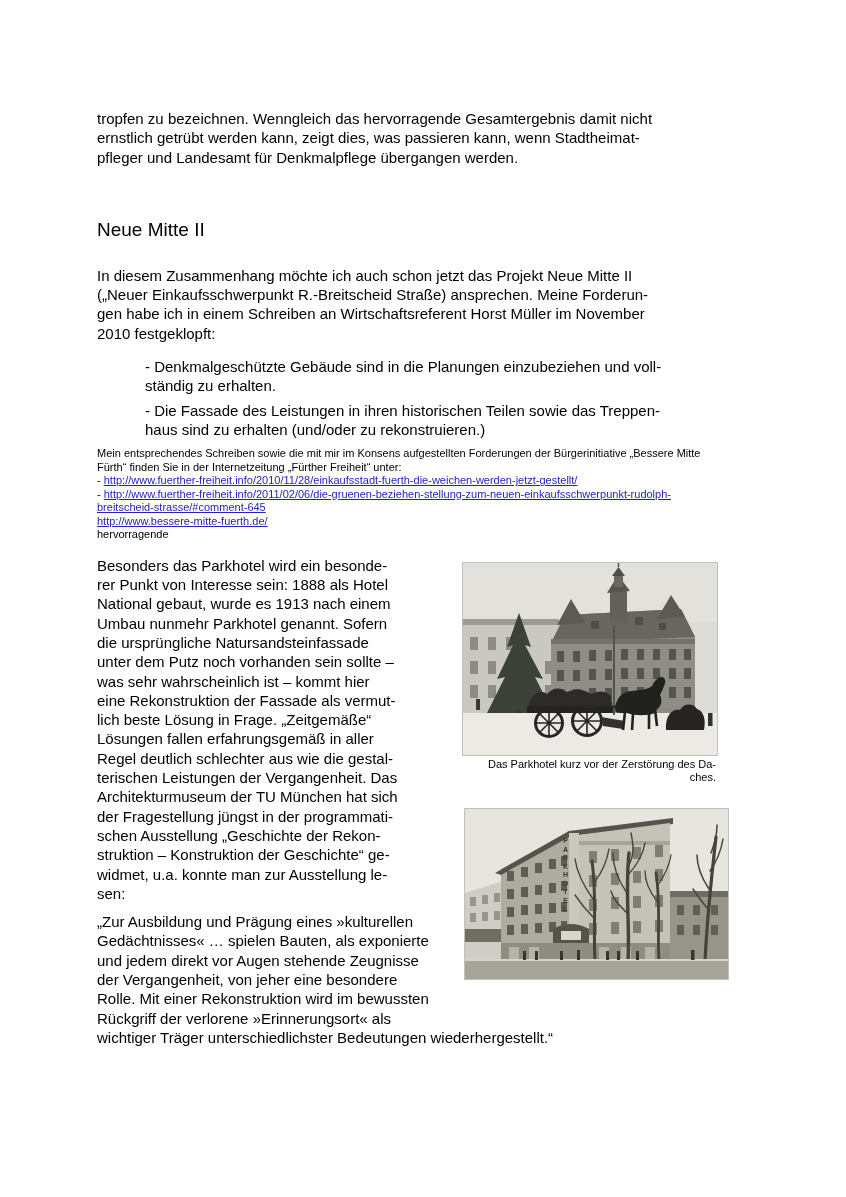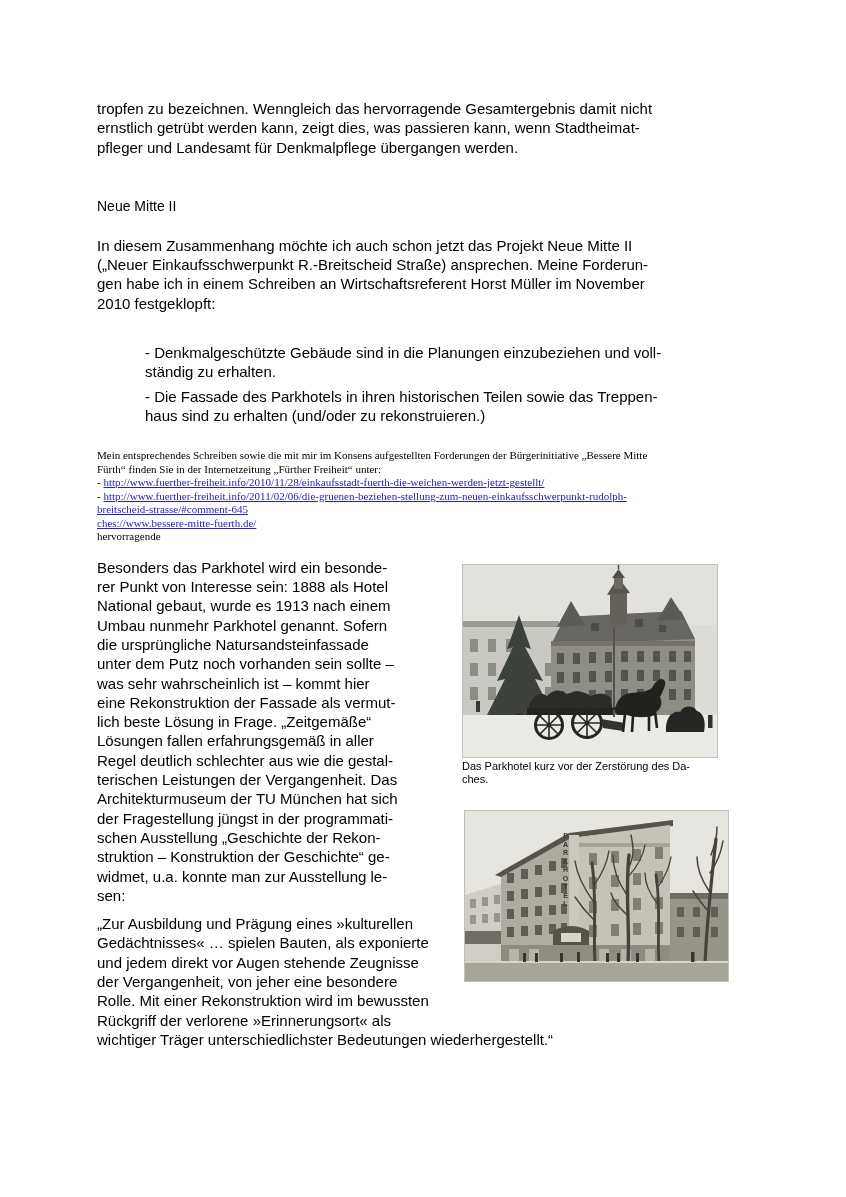--- a/index.html
+++ b/index.html
@@ -6,51 +6,52 @@
   html,body{margin:0;padding:0;background:#ffffff;}
   .page{
     position:relative;
     width:846px;height:1197px;
     background:#ffffff;
     font-family:"Liberation Sans", sans-serif;
     color:#000;
     overflow:hidden;
   }
   .content{
-    position:absolute;left:97px;top:99px;width:651px;
+    position:absolute;left:97px;top:109px;width:651px;
   }
   .body-text{
     font-size:15px;line-height:19.3px;margin:0;
     white-space:pre-line;
   }
   h1.section-heading{
-    font-size:14px;font-weight:400;line-height:23px;
-    margin:38px 0 0 0;
-  }
-  .section-intro{margin-top:18px;}
-  .demands{margin-top:30px;}
+    font-size:19px;font-weight:400;line-height:23px;
+    margin:51px 0 0 0;
+  }
+  .section-intro{margin-top:25px;}
+  .demands{margin-top:14px;}
   .demand{margin:0 0 0 48px;}
   .demand + .demand{margin-top:5px;}
   .footnote{
-    margin-top:24px;
-    font-size:11px;line-height:13.5px;font-family:Liberation Serif, serif;
+    margin-top:8px;
+    font-size:11px;line-height:13.5px;
   }
   .footnote p{margin:0;white-space:pre-line;}
   .footnote .link-line{margin:0;}
   .footnote a{
     color:#2323bb;text-decoration:underline;cursor:pointer;
     white-space:pre-line;
   }
   .article{margin-top:14px;}
   .article:after{content:"";display:block;clear:both;}
   figure.photo{
     float:right;clear:right;
     margin:0 26px 12px 10px;padding:6px;
     width:254px;
     position:relative;
+    text-align:right;
   }
   figure.photo.photo-2{width:263px;margin-right:15px;margin-bottom:0;}
   .photo-img{display:block;border:1px solid #c2c0bb;}
   figcaption{
     font-size:11px;line-height:13px;margin-top:2px;
     white-space:pre-line;color:#000;
   }
   .quote{
     margin-top:9px;
   }
@@ -74,31 +75,31 @@
     <h1 class="section-heading">Neue Mitte II</h1>
 
     <p class="body-text section-intro">In diesem Zusammenhang möchte ich auch schon jetzt das Projekt Neue Mitte II
 („Neuer Einkaufsschwerpunkt R.-Breitscheid Straße) ansprechen. Meine Forderun-
 gen habe ich in einem Schreiben an Wirtschaftsreferent Horst Müller im November
 2010 festgeklopft:</p>
 
     <div class="demands">
       <p class="body-text demand">- Denkmalgeschützte Gebäude sind in die Planungen einzubeziehen und voll-
 ständig zu erhalten.</p>
-      <p class="body-text demand">- Die Fassade des Parkhotels in ihren historischen Teilen sowie das Treppen-
+      <p class="body-text demand">- Die Fassade des Leistungen in ihren historischen Teilen sowie das Treppen-
 haus sind zu erhalten (und/oder zu rekonstruieren.)</p>
     </div>
 
     <div class="footnote">
       <p>Mein entsprechendes Schreiben sowie die mit mir im Konsens aufgestellten Forderungen der Bürgerinitiative „Bessere Mitte
 Fürth“ finden Sie in der Internetzeitung „Fürther Freiheit“ unter:</p>
       <p class="link-line"><span>- </span><a>http://www.fuerther-freiheit.info/2010/11/28/einkaufsstadt-fuerth-die-weichen-werden-jetzt-gestellt/</a></p>
       <p class="link-line"><span>- </span><a>http://www.fuerther-freiheit.info/2011/02/06/die-gruenen-beziehen-stellung-zum-neuen-einkaufsschwerpunkt-rudolph-
 breitscheid-strasse/#comment-645</a></p>
-      <p class="link-line"><a>ches://www.bessere-mitte-fuerth.de/</a></p>
+      <p class="link-line"><a>http://www.bessere-mitte-fuerth.de/</a></p>
       <p>hervorragende</p>
     </div>
 
     <div class="article">
 
       <figure class="photo photo-1">
         <svg class="photo-img" width="254" height="192" viewBox="0 0 254 192" xmlns="http://www.w3.org/2000/svg" role="img">
           <rect width="254" height="192" fill="#dcdbd6"></rect>
           <rect y="0" width="254" height="60" fill="#e2e1dc"></rect>
 

